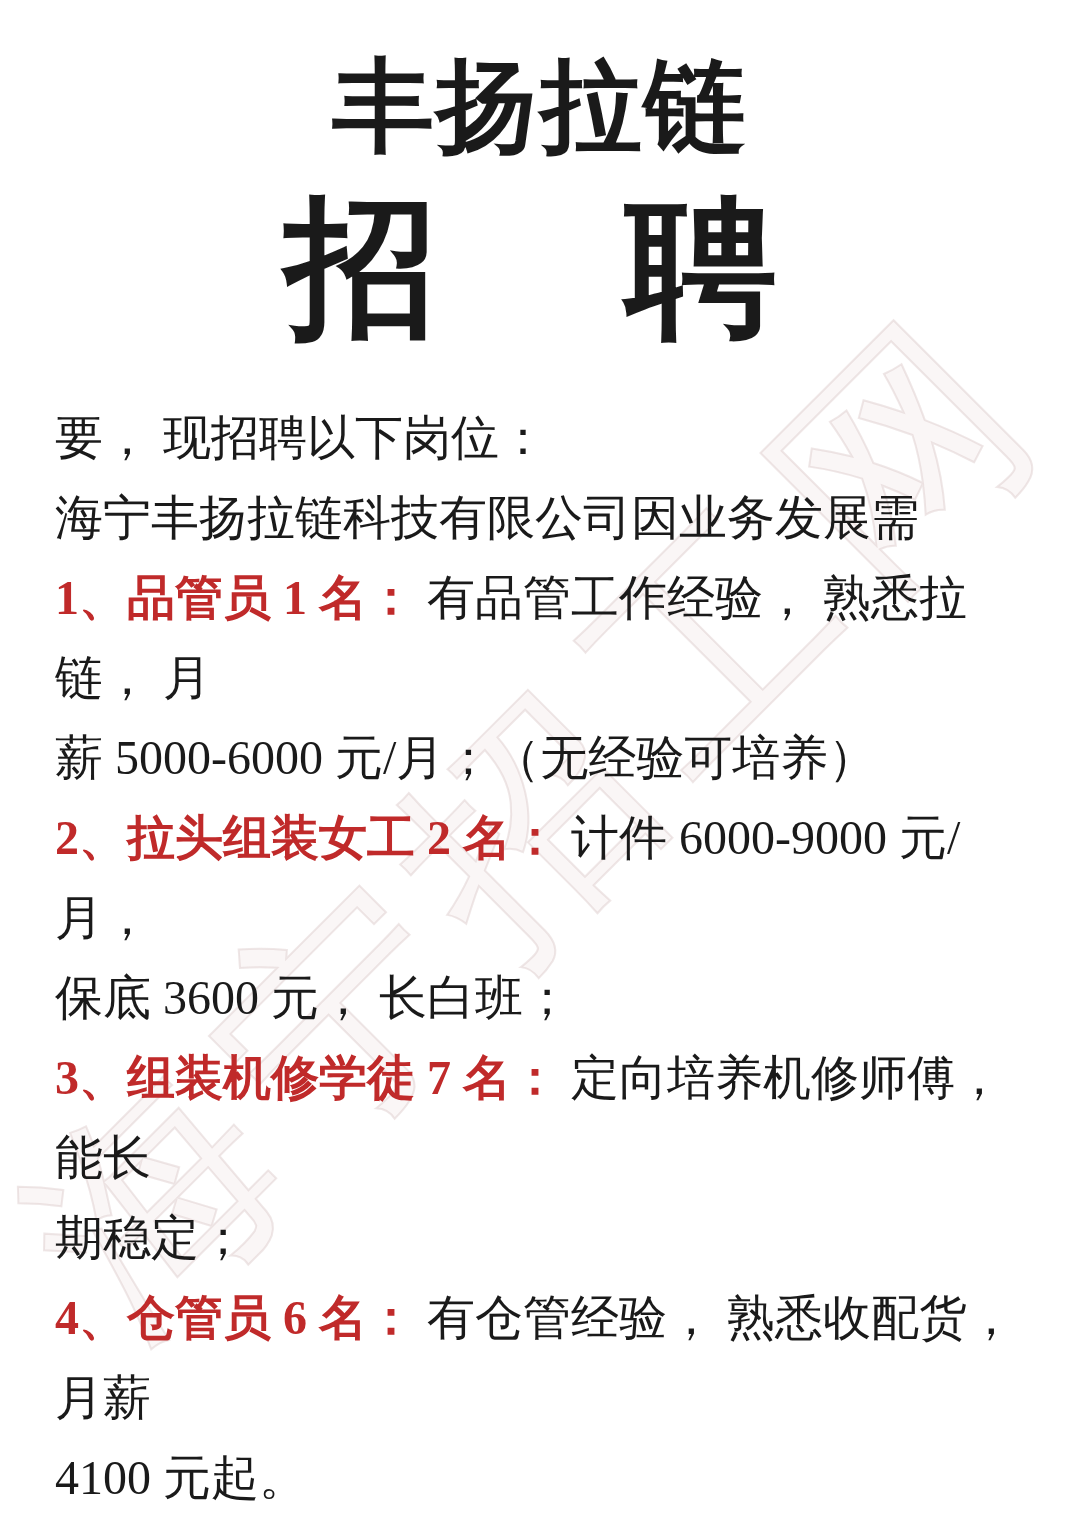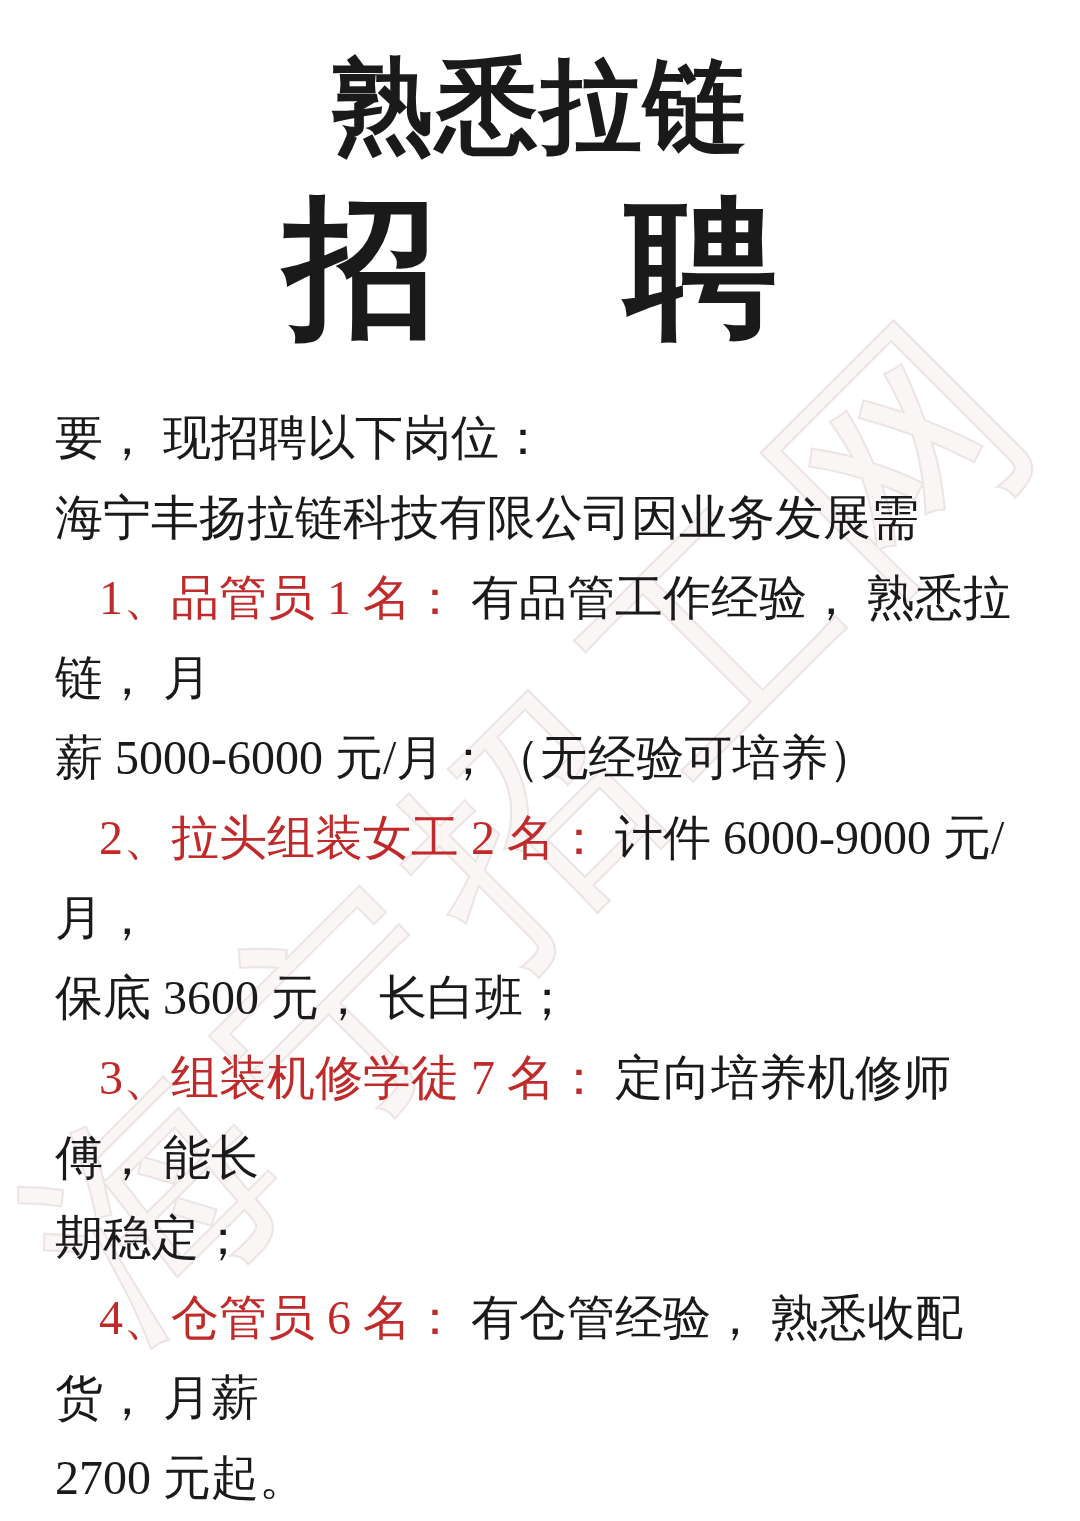--- a/index.html
+++ b/index.html
@@ -48,50 +48,49 @@
   .body-text {
     margin: 36px 55px 0 55px;
     font-size: 48px;
   }
   .line {
     line-height: 80px;
     white-space: pre-wrap;
   }
   .red {
     color: #c02a2a;
-    font-weight: normal;
-    margin-left: 44px;
+    font-weight: bold;
   }
 </style>
 </head>
 <body>
 
 <div class="page">
 
   <div class="watermark">海宁招工网</div>
 
   <div class="content">
 
-    <h1 class="company-title">熟悉拉链</h1>
+    <h1 class="company-title">丰扬拉链</h1>
 
     <h2 class="recruit-title">招　聘</h2>
 
     <div class="body-text">
       <div class="line"><span>要， 现招聘以下岗位：</span></div>
       <div class="line"><span>海宁丰扬拉链科技有限公司因业务发展需</span></div>
 
       <div class="line"><span class="red">1、品管员 1 名：</span><span> 有品管工作经验， 熟悉拉链， 月</span></div>
       <div class="line"><span>薪 5000-6000 元/月；（无经验可培养）</span></div>
 
       <div class="line"><span class="red">2、拉头组装女工 2 名：</span><span> 计件 6000-9000 元/月，</span></div>
       <div class="line"><span>保底 3600 元， 长白班；</span></div>
 
       <div class="line"><span class="red">3、组装机修学徒 7 名：</span><span> 定向培养机修师傅， 能长</span></div>
       <div class="line"><span>期稳定；</span></div>
 
       <div class="line"><span class="red">4、仓管员 6 名：</span><span> 有仓管经验， 熟悉收配货， 月薪</span></div>
-      <div class="line"><span>2700 元起。</span></div>
+      <div class="line"><span>4100 元起。</span></div>
 
       <div class="line"></div>
     </div>
 
   </div>
 </div>
 
 </body></html>

